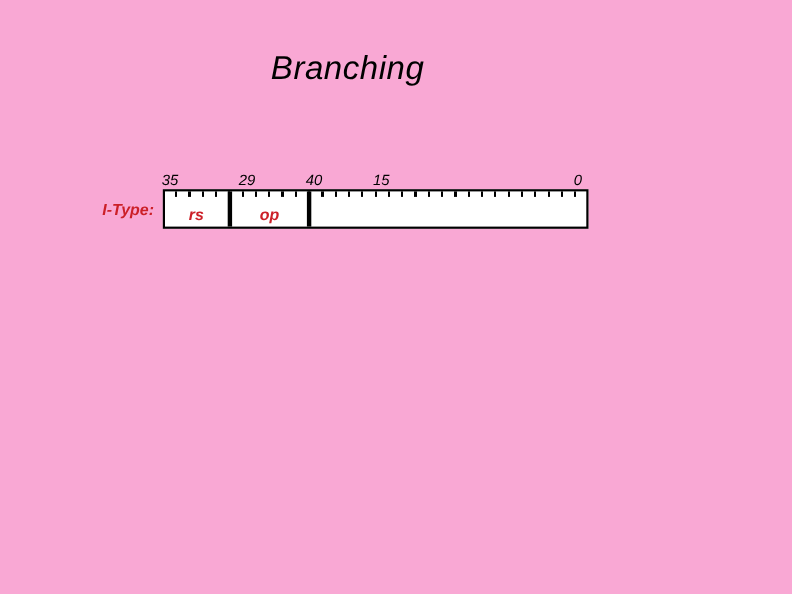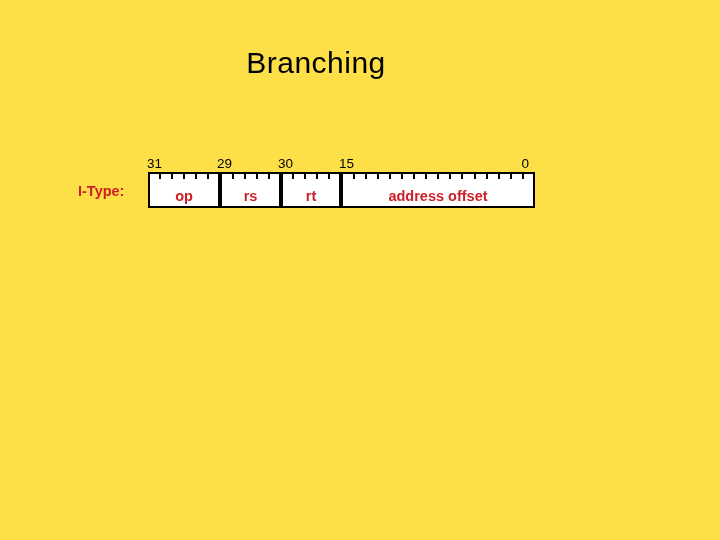--- a/index.html
+++ b/index.html
@@ -32,21 +32,21 @@
   .diagram {
     position: absolute;
     left: 148px;
     top: 156px;
   }
   .fmt-label {
     position: absolute;
     left: -70px;
     top: 27px;
     width: 62px;
-    text-align: left;
+    text-align: right;
     font-size: 14.5px;
     font-weight: bold;
     color: var(--accent);
     white-space: nowrap;
   }
   .bit-markers {
     position: relative;
     width: 387px;
     height: 16px;
     font-size: 13.5px;
@@ -91,47 +91,41 @@
     white-space: nowrap;
   }
   .cell-op { width: 72px; border-right: 4px solid var(--ink); }
   .cell-rs { width: 61px; border-right: 4px solid var(--ink); }
   .cell-rt { width: 60px; border-right: 4px solid var(--ink); }
   .cell-offset { flex: 1; }
 </style>
 </head>
 <body>
 
-<div class="slide" style="--accent: #cc2028; --ink: #000000; background: #fde047;">
+<div class="slide" style="--accent: #cc2028; --ink: #000000; background: #f9a8d4; font-style: italic;">
 
   <h1 class="title">Branching</h1>
 
   <div class="diagram">
 
     <span class="fmt-label">I-Type:</span>
 
     <div class="bit-markers">
-      <span class="bm bm-31">31</span>
+      <span class="bm bm-31">35</span>
       <span class="bm bm-25">29</span>
-      <span class="bm bm-20">30</span>
+      <span class="bm bm-20">40</span>
       <span class="bm bm-15">15</span>
       <span class="bm bm-0">0</span>
     </div>
 
     <div class="reg-box">
       <div class="ticks"></div>
-      <div class="cell cell-op">
-        <span>op</span>
-      </div>
       <div class="cell cell-rs">
         <span>rs</span>
       </div>
-      <div class="cell cell-rt">
-        <span>rt</span>
-      </div>
-      <div class="cell cell-offset">
-        <span>address offset</span>
+      <div class="cell cell-op">
+        <span>op</span>
       </div>
     </div>
 
   </div>
 
 </div>
 
 </body></html>

